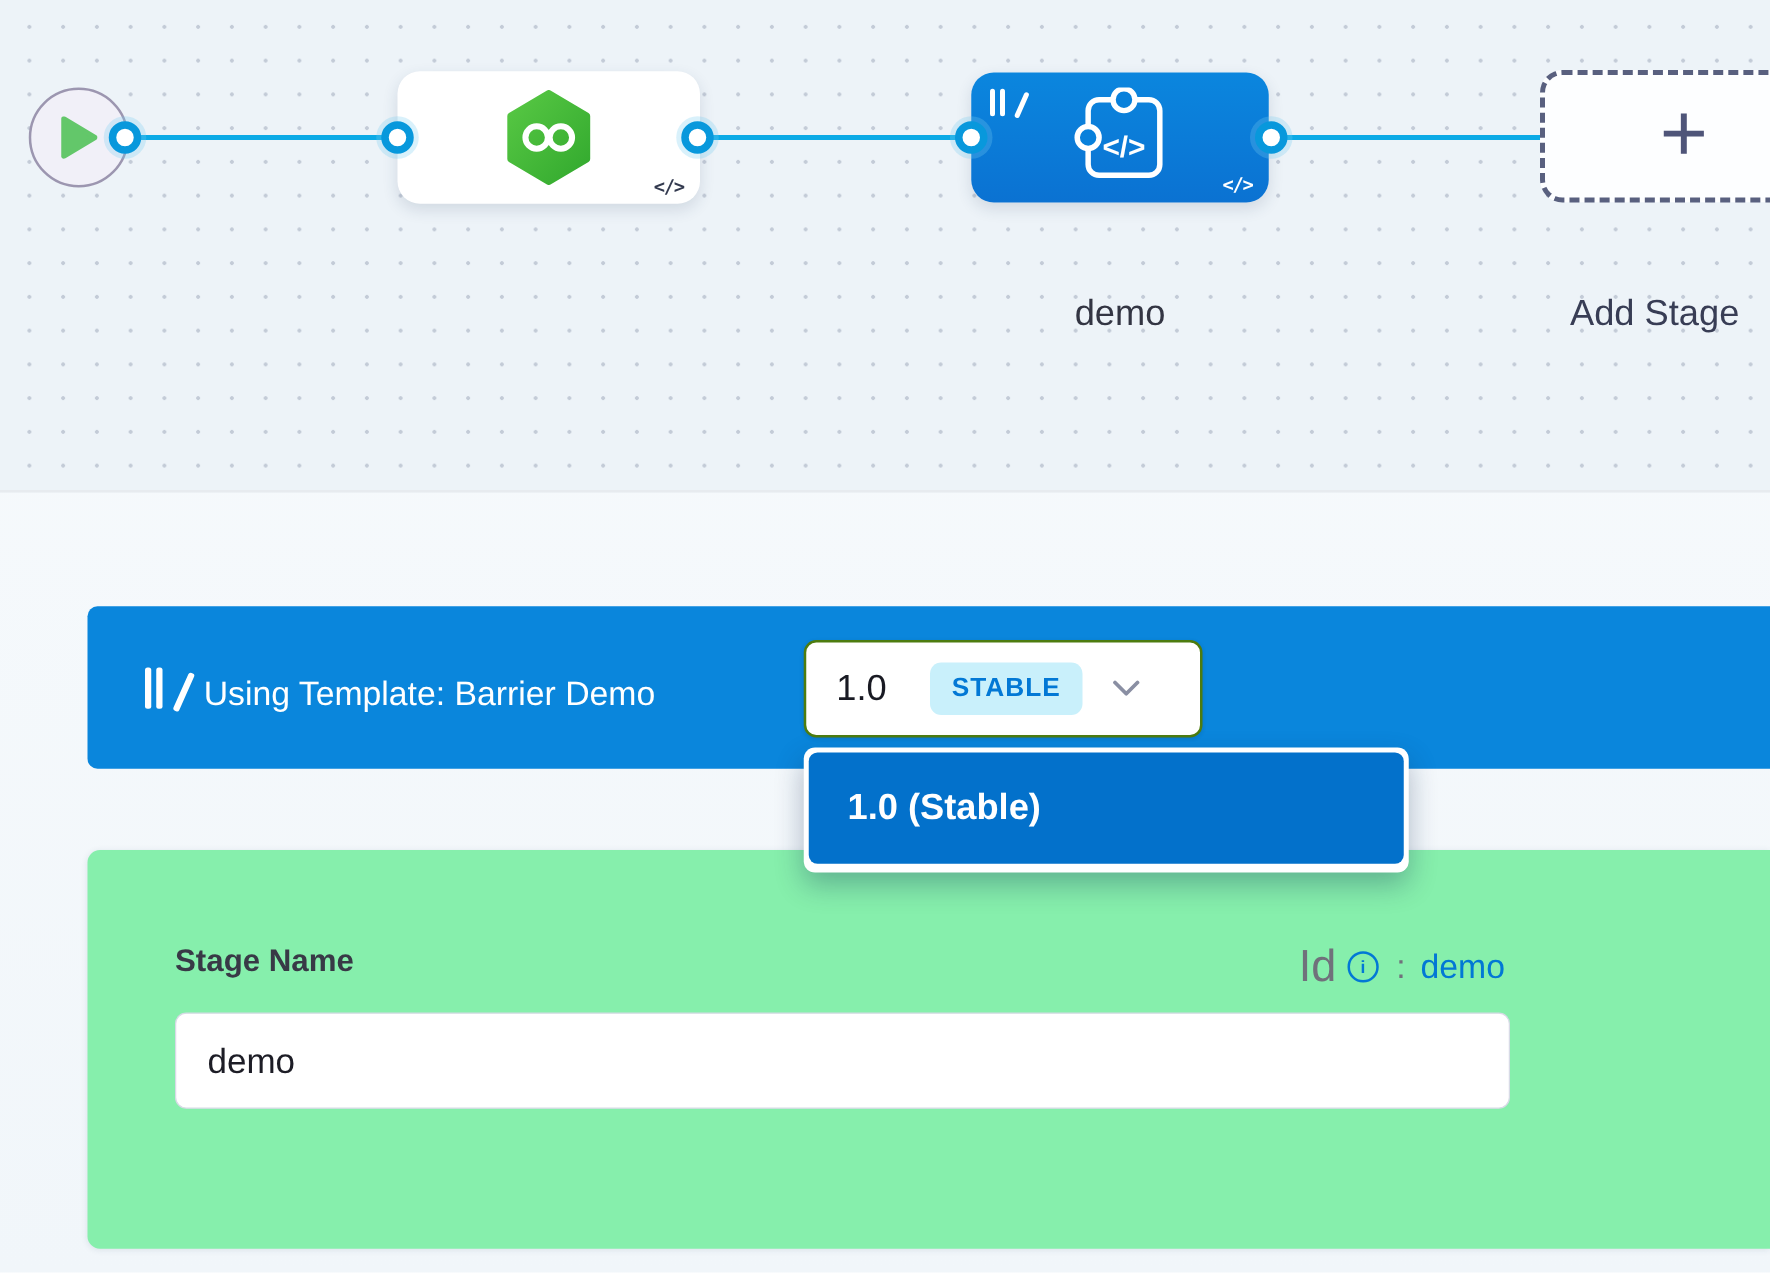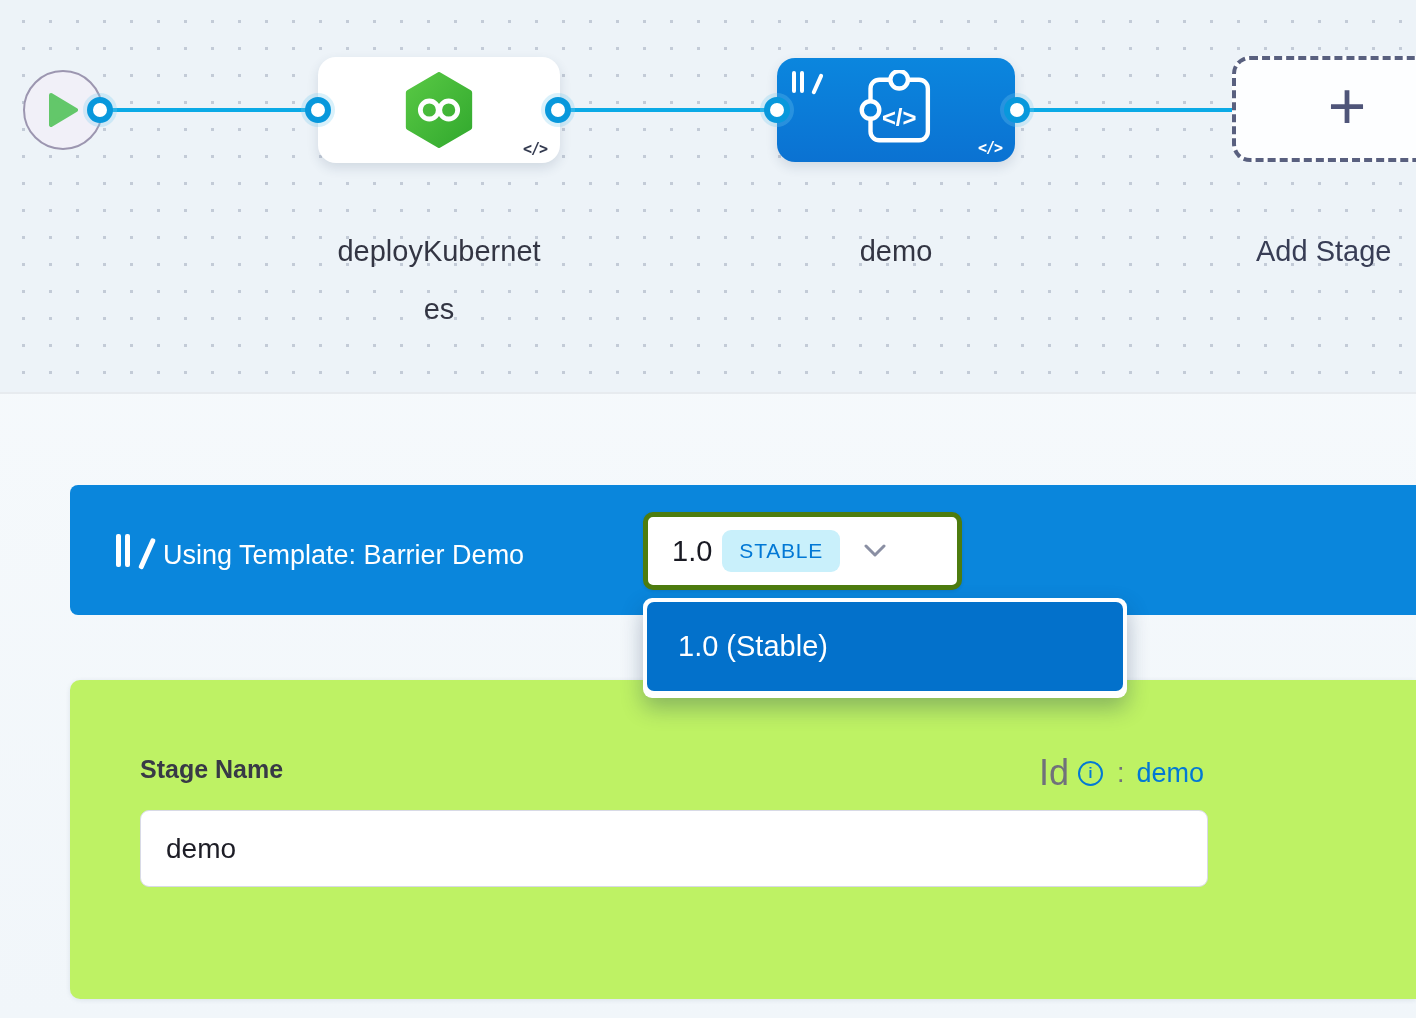--- a/index.html
+++ b/index.html
@@ -80,49 +80,50 @@
   
   .banner{
     position:absolute;left:70px;top:485px;width:1346px;height:130px;
     background:var(--banner-blue);border-radius:8px 0 0 8px;z-index:2;
     display:flex;align-items:center;
   }
   .banner-title{color:#fff;font-size:27px;margin-left:24px;margin-top:11px;}
   .banner .tpl-bars{margin-left:46px;}
   .version-box{
     position:absolute;left:643px;top:512px;width:319px;height:78px;z-index:4;
-    background:#fff;border-radius:10px;border:5px solid #4d7c0f;
+    background:#fff;border-radius:10px;border:2px solid #4d7c0f;
     display:flex;align-items:center;padding:0 24px;cursor:pointer;
     box-shadow:0 1px 3px rgba(20,40,70,0.15);
   }
   .version-number{font-size:29px;color:#191A23;font-weight:500;}
   .stable-badge{
-    margin-left:10px;background:var(--stable-badge-bg);color:var(--accent-blue);
-    font-size:21px;font-weight:normal;letter-spacing:0.8px;
+    margin-left:35px;background:var(--stable-badge-bg);color:var(--accent-blue);
+    font-size:21px;font-weight:bold;letter-spacing:0.8px;
     padding:9px 17px;border-radius:9px;
   }
   .chevron{margin-left:24px;display:flex;}
 
   
   .dropdown{
     position:absolute;left:643px;top:598px;width:484px;height:100px;z-index:6;
     background:#fff;border-radius:9px;
     box-shadow:0 10px 22px rgba(10,40,80,0.30);
+    font-weight:bold;
   }
   .dropdown-item{
     position:absolute;left:4px;right:4px;top:4px;bottom:7px;border-radius:7px;
     background:var(--dropdown-item-blue);
     display:flex;align-items:center;padding-left:31px;
     color:#fff;font-size:29px;cursor:pointer;
   }
 
   
   .card{
     position:absolute;left:70px;top:680px;width:1346px;height:319px;z-index:1;
-    background:#bef264;border-radius:10px 0 0 10px;
+    background:#86efac;border-radius:10px 0 0 10px;
     box-shadow:0 1px 5px rgba(30,55,85,0.10);
   }
   .stage-name-label{position:absolute;left:70px;top:75px;font-size:25px;font-weight:bold;color:#383946;}
   .id-row{position:absolute;right:212px;top:72px;display:flex;align-items:center;}
   .id-label{font-size:36px;color:#70717B;}
   .info-icon{
     width:25px;height:25px;border-radius:50%;border:2px solid var(--accent-blue);
     color:var(--accent-blue);font-size:14px;font-weight:bold;font-style:normal;
     display:flex;align-items:center;justify-content:center;margin-left:9px;cursor:pointer;
   }
@@ -180,21 +181,20 @@
       <circle cx="22" cy="48" r="11" fill="#0880DB" stroke="#fff" stroke-width="5.5"></circle>
       <text x="58" y="68" text-anchor="middle" font-size="30" font-weight="bold" fill="#fff" font-family="Liberation Sans, sans-serif">&lt;/&gt;</text>
     </svg>
     <span class="code-badge light">&lt;/&gt;</span>
   </div>
 
   <div class="add-stage">
     <span class="plus-glyph">+</span>
   </div>
 
-  <div class="node-label label-k8s">deployKubernetes</div>
   <div class="node-label label-demo">demo</div>
   <div class="node-label label-add">Add Stage</div>
 </div>
 
 <div class="banner">
   <span class="tpl-bars">
       <span></span>
       <span></span>
       <span></span>
     </span>

